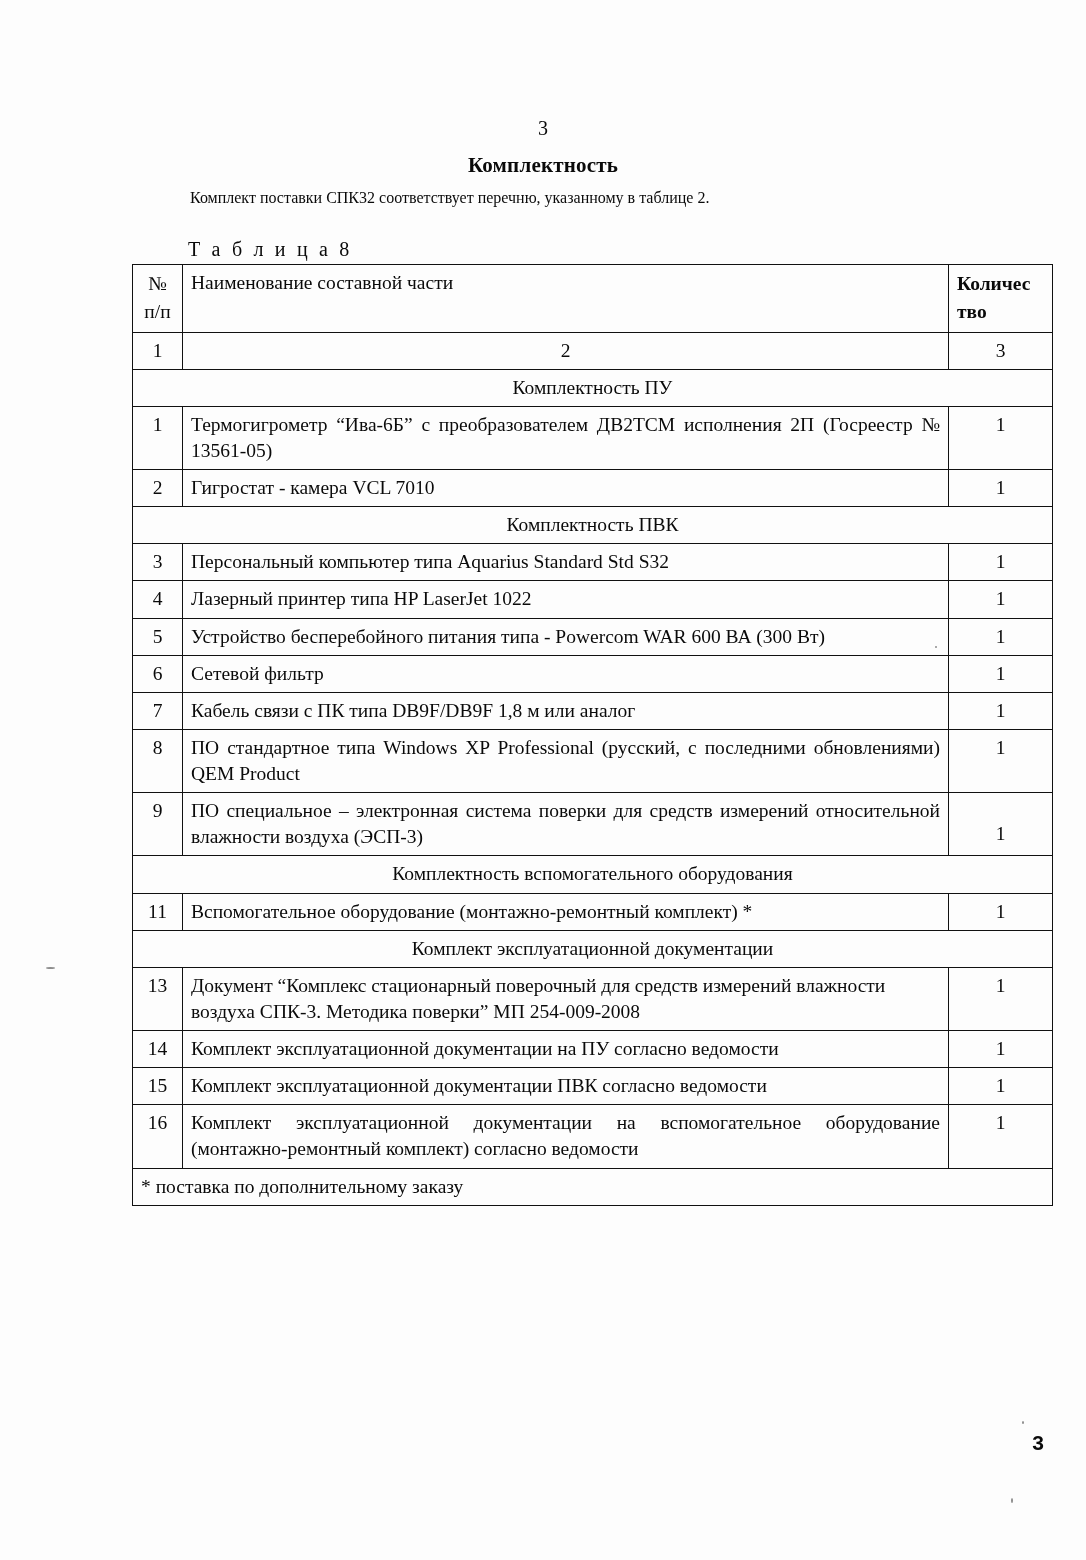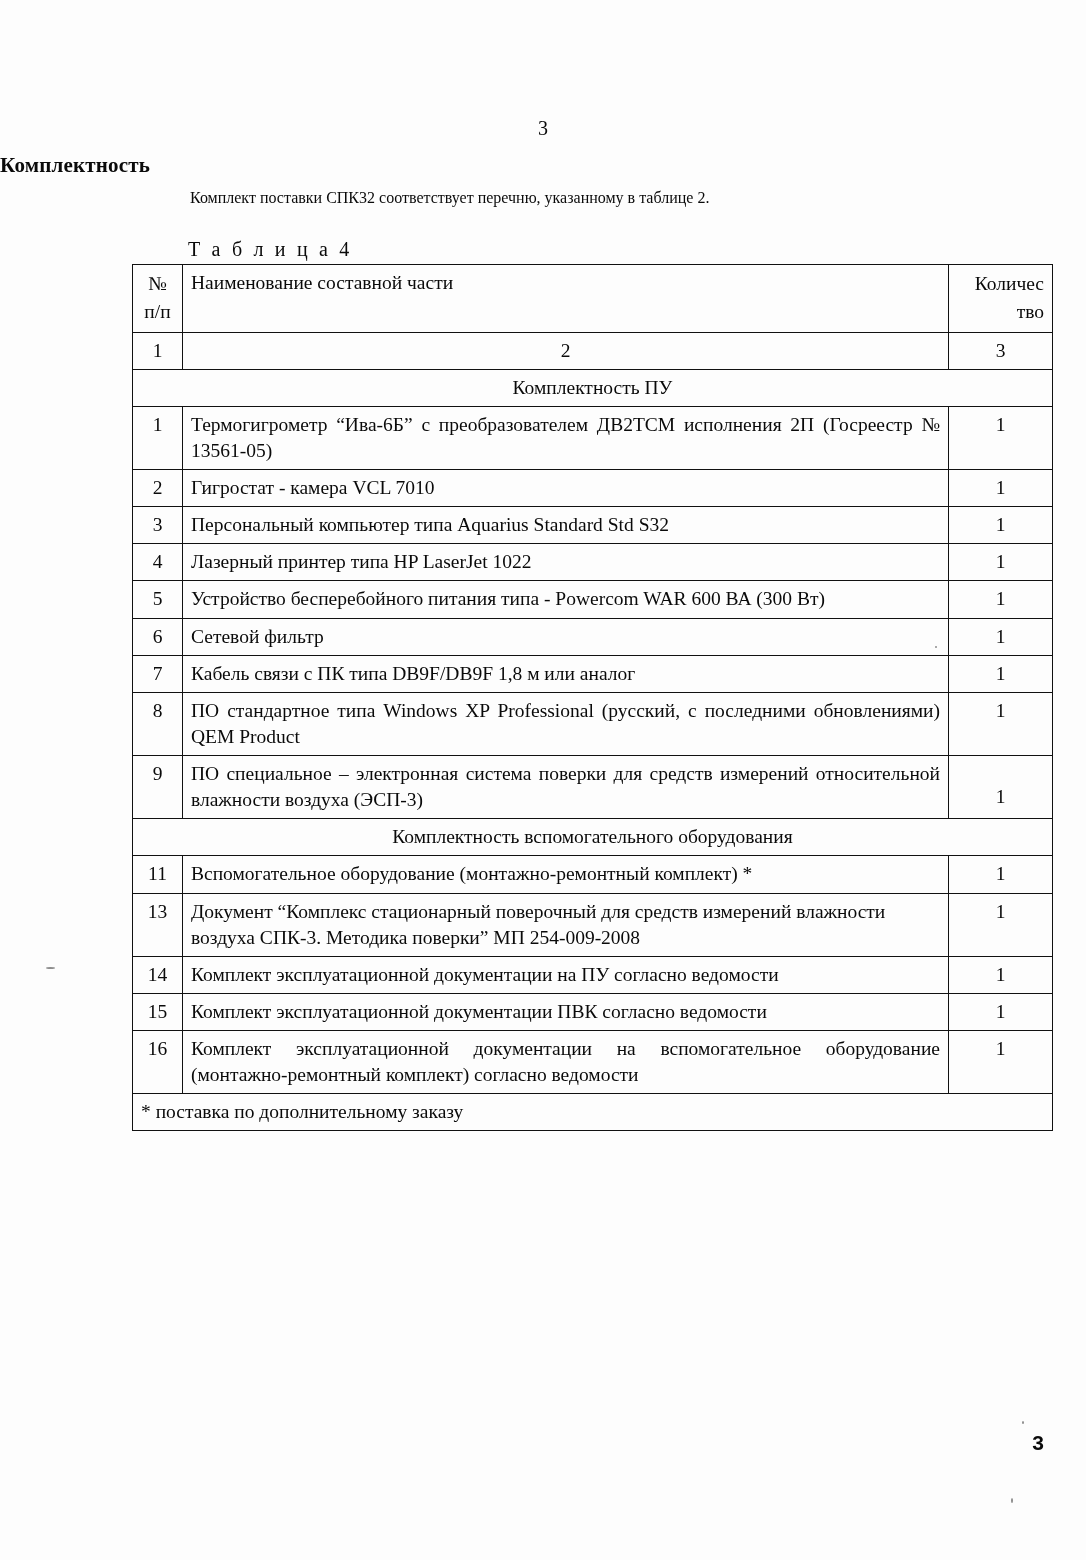--- a/index.html
+++ b/index.html
@@ -29,21 +29,21 @@
     text-align: center;
     font-size: 20px;
     line-height: 1;
   }
 
   .doc-title {
     position: absolute;
     top: 155px;
     left: 0;
     width: 1086px;
-    text-align: left;
+    text-align: center;
     font-size: 21px;
     font-weight: bold;
     line-height: 1;
     letter-spacing: 0.2px;
   }
 
   .intro-paragraph {
     position: absolute;
     top: 188px;
     left: 132px;
@@ -115,25 +115,26 @@
     padding-top: 9px;
     padding-bottom: 9px;
   }
   td.colhead-num {
     text-align: center;
     vertical-align: top;
     line-height: 1.45;
     padding-top: 6px;
   }
   td.colhead-qty {
-    text-align: right;
+    text-align: left;
     vertical-align: top;
     line-height: 1.45;
     padding-top: 6px;
     padding-left: 10px;
+    font-weight: bold;
   }
   td.numrow {
     text-align: center;
     padding-top: 3px;
     padding-bottom: 3px;
   }
   td.footnote {
     text-align: left;
     padding-left: 48px;
     padding-top: 8px;
@@ -165,21 +166,21 @@
 <body>
 
 <div class="page">
 
   <div class="page-number-top">3</div>
 
   <div class="doc-title">Комплектность</div>
 
   <div class="intro-paragraph">Комплект поставки СПК32 соответствует перечню, указанному в таблице 2.</div>
 
-  <div class="table-caption">Т а б л и ц а  4</div>
+  <div class="table-caption">Т а б л и ц а  8</div>
 
   <table class="parts-table">
     <colgroup>
       <col class="c-num">
       <col class="c-name">
       <col class="c-qty">
     </colgroup>
     <tbody>
       <tr>
         <td class="colhead-num">
@@ -208,20 +209,23 @@
         <td class="name-just">Термогигрометр “Ива-6Б” с преобразователем ДВ2ТСМ исполнения 2П (Госреестр № 13561-05)</td>
         <td class="qty">1</td>
       </tr>
 
       <tr>
         <td class="num">2</td>
         <td class="name-left">Гигростат - камера VCL 7010</td>
         <td class="qty">1</td>
       </tr>
 
+      <tr>
+        <td class="section" colspan="3">Комплектность ПВК</td>
+      </tr>
 
       <tr>
         <td class="num">3</td>
         <td class="name-left">Персональный компьютер типа Aquarius Standard Std S32</td>
         <td class="qty">1</td>
       </tr>
 
       <tr>
         <td class="num">4</td>
         <td class="name-left">Лазерный принтер типа HP LaserJet 1022</td>
@@ -261,20 +265,23 @@
       <tr>
         <td class="section" colspan="3">Комплектность вспомогательного оборудования</td>
       </tr>
 
       <tr>
         <td class="num">11</td>
         <td class="name-left">Вспомогательное оборудование (монтажно-ремонтный комплект) *</td>
         <td class="qty">1</td>
       </tr>
 
+      <tr>
+        <td class="section" colspan="3">Комплект эксплуатационной документации</td>
+      </tr>
 
 
 
       <tr>
         <td class="num">13</td>
         <td class="name-left">Документ “Комплекс стационарный поверочный для средств измерений влажности воздуха СПК-3. Методика поверки” МП 254-009-2008</td>
         <td class="qty">1</td>
       </tr>
 
       <tr>

